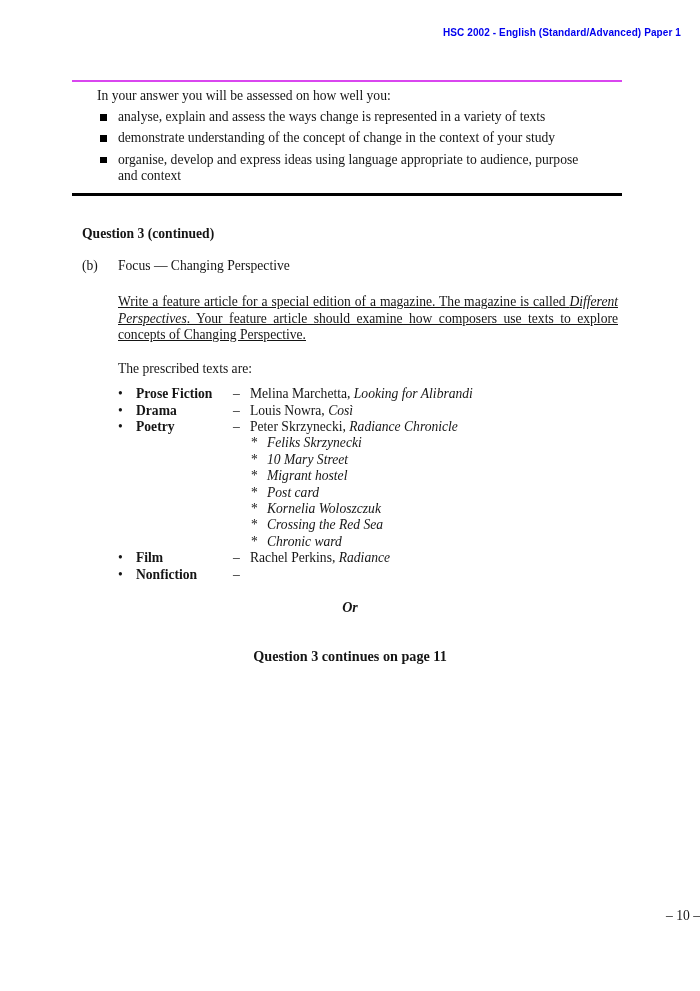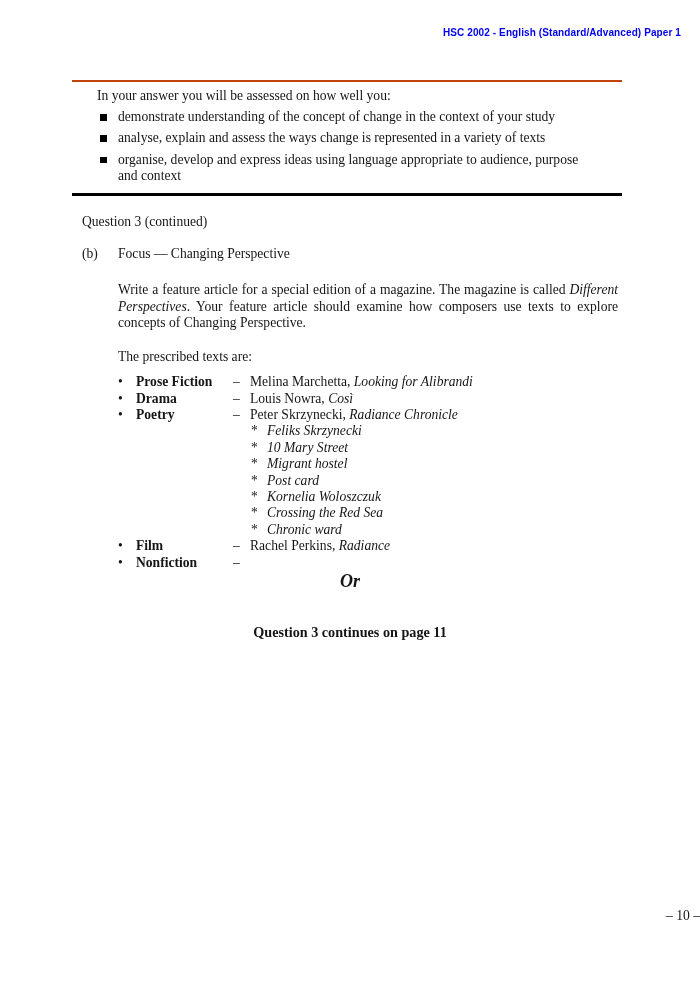--- a/index.html
+++ b/index.html
@@ -16,51 +16,51 @@
   }
   .doc-header {
     position:absolute; top:27px; right:19px;
     font-family:"Liberation Sans", sans-serif;
     font-weight:bold; font-size:10px;
     color:#0000EE;
     letter-spacing:0.1px;
   }
   .assess-box {
     margin:0 78px 0 72px;
-    border-top:2px solid #c2410c;
+    border-top:2px solid #d946ef;
     border-bottom:3px solid #000;
     padding:6px 12px 9px 25px;
     line-height:16.2px;
   }
   .assess-intro { }
   .assess-item { position:relative; padding-left:21px; margin-top:5px; }
   .assess-item:last-child { padding-right:30px; }
   .sq-bullet {
     position:absolute; left:3px; top:5px;
     width:6.5px; height:6.5px; background:#000; display:inline-block;
   }
-  .q-cont { margin:18px 0 0 82px; line-height:16.2px; }
+  .q-cont { margin:30px 0 0 82px; line-height:16.2px;font-weight:bold; }
   .part-row { display:flex; margin:16px 0 0 82px; line-height:16.2px; }
   .part-label { width:36px; flex:0 0 36px; }
   .part-title { font-weight:normal; }
-  .para { margin:20px 82px 0 118px; text-align:justify; line-height:16.2px; }
+  .para { margin:20px 82px 0 118px; text-align:justify; line-height:16.2px;text-decoration:underline; }
   .para.p2 { margin-top:13px; }
   .texts-intro { margin:18px 0 0 118px; line-height:16.2px; }
   .texts-list { margin:9px 0 0 118px; line-height:16.4px; }
   .t-row { display:flex; }
   .t-bullet { width:18px; flex:0 0 18px; }
   .t-label { width:97px; flex:0 0 97px; font-weight:bold; }
   .t-dash { width:17px; flex:0 0 17px; }
   .t-val { }
   .sub-row { display:flex; margin-left:133px; }
   .sub-ast { width:16px; flex:0 0 16px; }
   .ital { font-style:italic; }
   .or-divider {
-    text-align:center;
-    font-weight:bold; font-style:italic; font-size:18px;
+    margin-top:17px; text-align:center;
+    font-weight:bold; font-style:italic; font-size:14px;
   }
   .continues-note {
     margin-top:32px; text-align:center;
     font-weight:bold; font-size:14.2px;
   }
   .page-footer {
     position:absolute; bottom:45px; left:0; width:100%;
     text-align:right; font-size:13.6px;
   }
 </style>
@@ -68,25 +68,25 @@
 <body>
 
 <div class="page">
 
   <div class="doc-header">HSC 2002 - English (Standard/Advanced) Paper 1</div>
 
   <div class="assess-box">
     <div class="assess-intro">In your answer you will be assessed on how well you:</div>
     <div class="assess-item">
       <span class="sq-bullet"></span>
-      <span>demonstrate understanding of the concept of change in the context of your study</span>
+      <span>analyse, explain and assess the ways change is represented in a variety of texts</span>
     </div>
     <div class="assess-item">
       <span class="sq-bullet"></span>
-      <span>analyse, explain and assess the ways change is represented in a variety of texts</span>
+      <span>demonstrate understanding of the concept of change in the context of your study</span>
     </div>
     <div class="assess-item">
       <span class="sq-bullet"></span>
       <span>organise, develop and express ideas using language appropriate to audience, purpose and context</span>
     </div>
   </div>
 
   <div class="q-cont">Question 3 (continued)</div>
 
   <div class="part-row">

